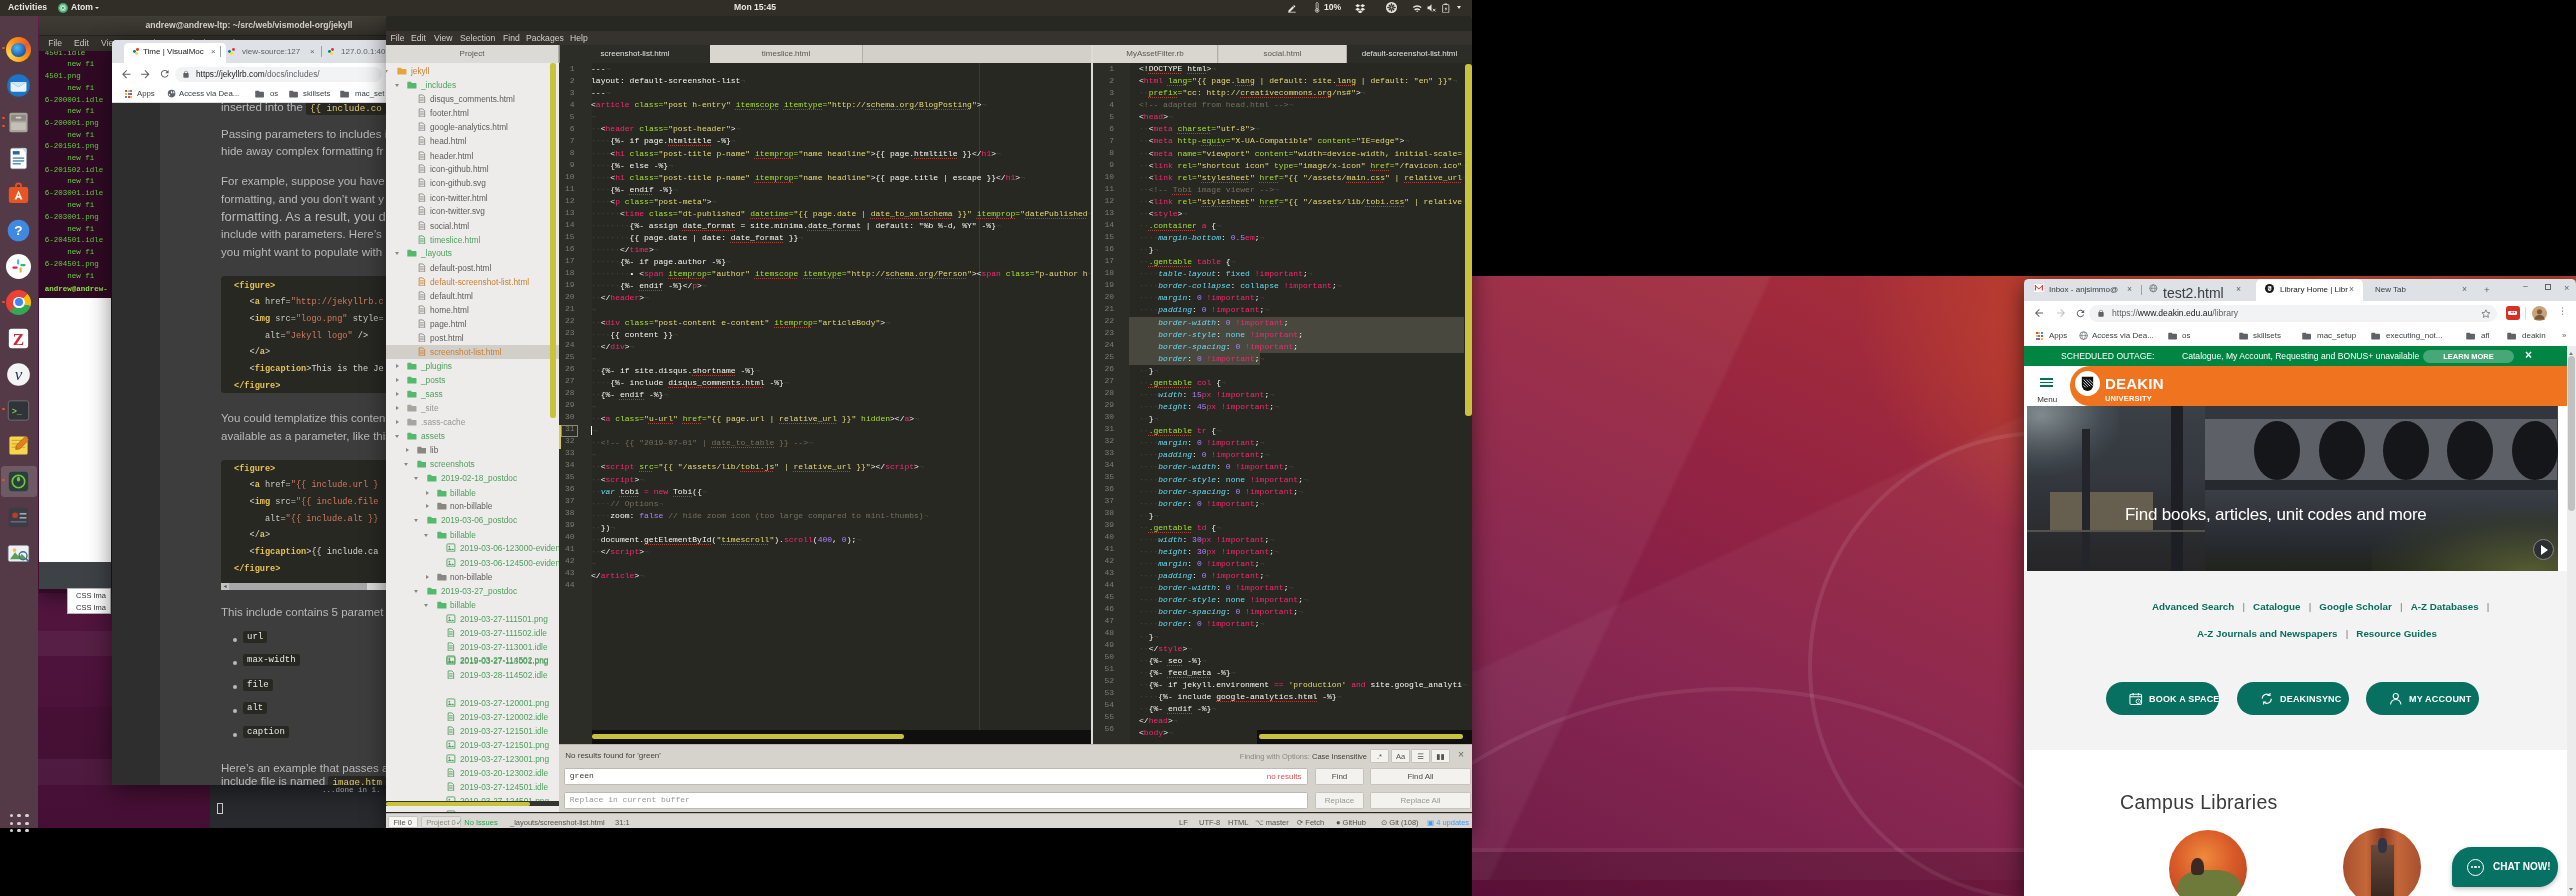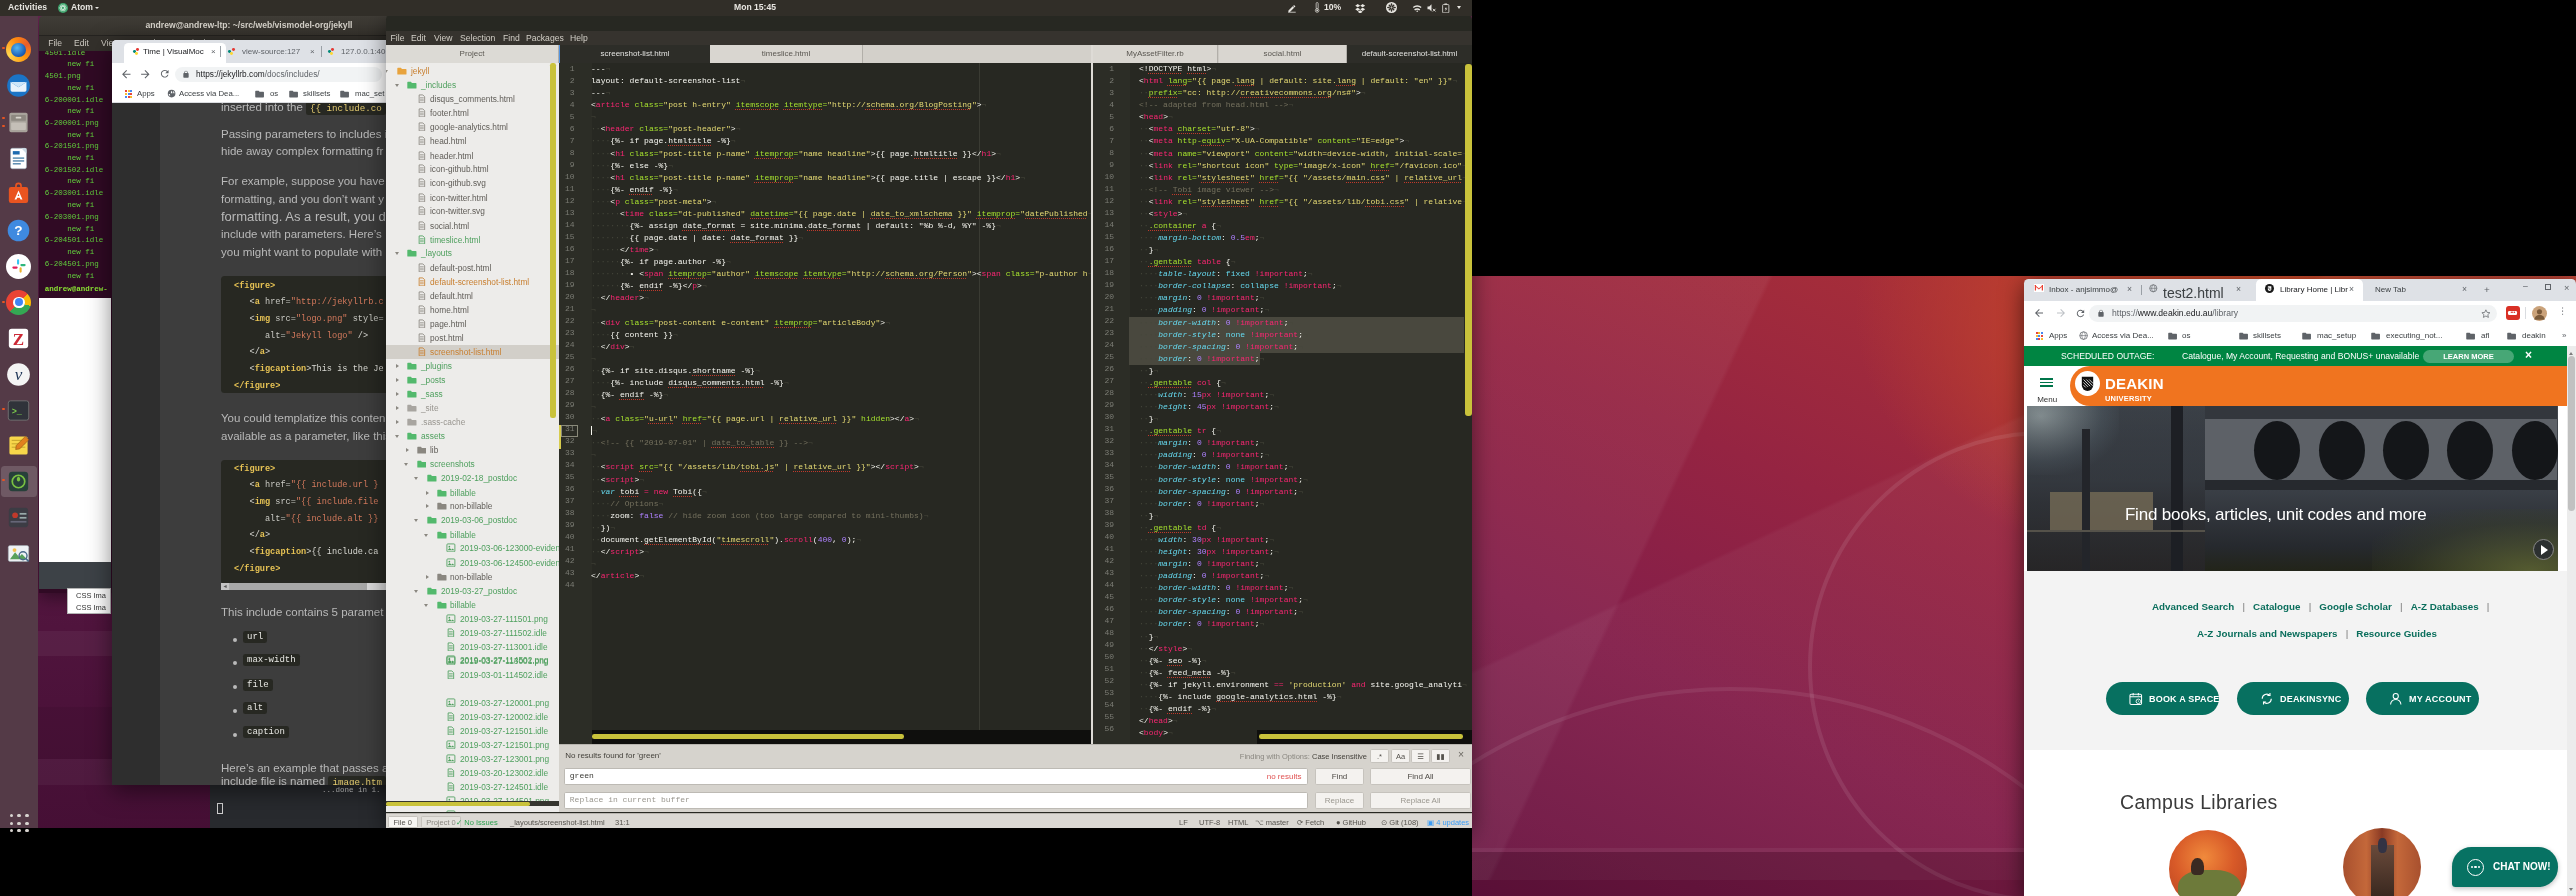--- a/index.html
+++ b/index.html
@@ -517,21 +517,21 @@
           <circle cx="5.5" cy="6" r="1.4" fill="#4d9f5d"></circle>
           <path d="M2.5 12l3.5-4 3 3 2-2 2.5 3z" fill="#4d9f5d"></path>
         </svg>
         <span class="ab" style="left:74px;color:#4d9f5d">2019-03-27-113001.png</span>
       </div>
 <div class="trow" style="left:0;top:605px;width:173px;">
         <svg class="tico" style="left:60px" viewBox="0 0 16 16">
           <path d="M3.5 1.5h6l3 3v10h-9z" fill="none" stroke="#4d9f5d" stroke-width="1.4"></path>
           <path d="M5 6h6M5 8.5h6M5 11h6" stroke="#4d9f5d" stroke-width="1.1"></path>
         </svg>
-        <span class="ab" style="left:74px;color:#4d9f5d">2019-03-01-114502.idle</span>
+        <span class="ab" style="left:74px;color:#4d9f5d">2019-03-28-114502.idle</span>
       </div>
 <div class="trow" style="left:0;top:590px;width:196px;">
         <svg class="tico" style="left:60px" viewBox="0 0 16 16">
           <rect x="1.5" y="1.5" width="13" height="13" rx="1.5" fill="none" stroke="#4d9f5d" stroke-width="1.4"></rect>
           <circle cx="5.5" cy="6" r="1.4" fill="#4d9f5d"></circle>
           <path d="M2.5 12l3.5-4 3 3 2-2 2.5 3z" fill="#4d9f5d"></path>
         </svg>
         <span class="ab" style="left:74px;color:#4d9f5d">2019-03-27-114502.png</span>
       </div>
 <div class="trow" style="left:0;top:633px;width:173px;">

